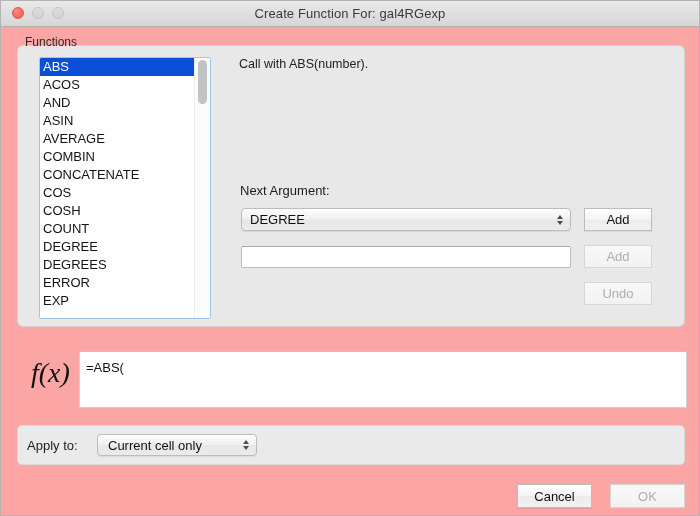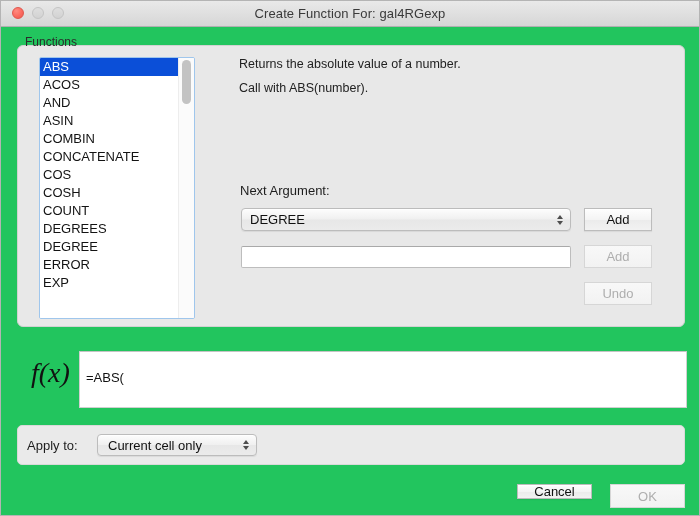--- a/index.html
+++ b/index.html
@@ -12,21 +12,21 @@
     font-family: "Liberation Sans", sans-serif;
     background: #ececec;
     overflow: hidden;
     -webkit-font-smoothing: antialiased;
   }
 
   #window {
     position: relative;
     width: 700px;
     height: 516px;
-    background: #22c55e;
+    background: #fca5a5;
     box-sizing: border-box;
     border: 1px solid #b4b4b4;
     overflow: hidden;
   }
 
   
   #titlebar {
     position: relative;
     height: 25px;
     background: linear-gradient(to bottom, #e9e9e9 0%, #d6d6d6 100%);
@@ -83,21 +83,21 @@
     color: #2b2b2b;
     background: transparent;
     padding: 0 4px;
   }
 
   
   #list-wrap {
     position: absolute;
     left: 38px;
     top: 56px;
-    width: 156px;
+    width: 172px;
     height: 262px;
     box-sizing: border-box;
     border: 1px solid #9fc6ec;
     border-radius: 2px;
     background: #ffffff;
     overflow: hidden;
     display: flex;
   }
   #list {
     flex: 1 1 auto;
@@ -265,21 +265,21 @@
     left: 78px;
     top: 350px;
     width: 608px;
     height: 57px;
     box-sizing: border-box;
     background: #ffffff;
     border: 1px solid #d0d0d0;
     border-top-color: #c4c4c4;
     font-size: 13px;
     color: #111111;
-    padding: 18px 0 0 6px;
+    padding: 8px 0 0 6px;
     overflow: hidden;
     white-space: nowrap;
   }
 
   
   #apply-panel {
     position: absolute;
     left: 16px;
     top: 424px;
     width: 668px;
@@ -304,21 +304,21 @@
   }
   #apply-popup .pb-label {
     padding-left: 10px;
   }
 
   
   #cancel-button {
     left: 516px;
     top: 483px;
     width: 75px;
-    height: 15px;
+    height: 24px;
   }
   #ok-button {
     left: 609px;
     top: 483px;
     width: 75px;
     height: 24px;
   }
 </style>
 </head>
 <body>
@@ -336,37 +336,37 @@
 
   <div id="functions-group"></div>
   <div id="functions-legend">Functions</div>
 
   <div id="list-wrap">
     <ul id="list">
         <li class="selected">ABS</li>
         <li>ACOS</li>
         <li>AND</li>
         <li>ASIN</li>
+        <li>AVERAGE</li>
         <li>COMBIN</li>
         <li>CONCATENATE</li>
         <li>COS</li>
         <li>COSH</li>
         <li>COUNT</li>
+        <li>DEGREE</li>
         <li>DEGREES</li>
-        <li>DEGREE</li>
         <li>ERROR</li>
         <li>EXP</li>
       </ul>
     <div id="list-scroll">
       <div id="list-thumb"></div>
     </div>
   </div>
 
   <div id="desc">
-    <p>Returns the absolute value of a number.</p>
     <p>Call with ABS(number).</p>
   </div>
 
   <div id="next-arg-label">Next Argument:</div>
 
   <div class="popup-button" id="arg-popup">
     <span class="pb-label">DEGREE</span>
     <span class="stepper">
       <span class="tri up"></span>
       <span class="tri down"></span>

